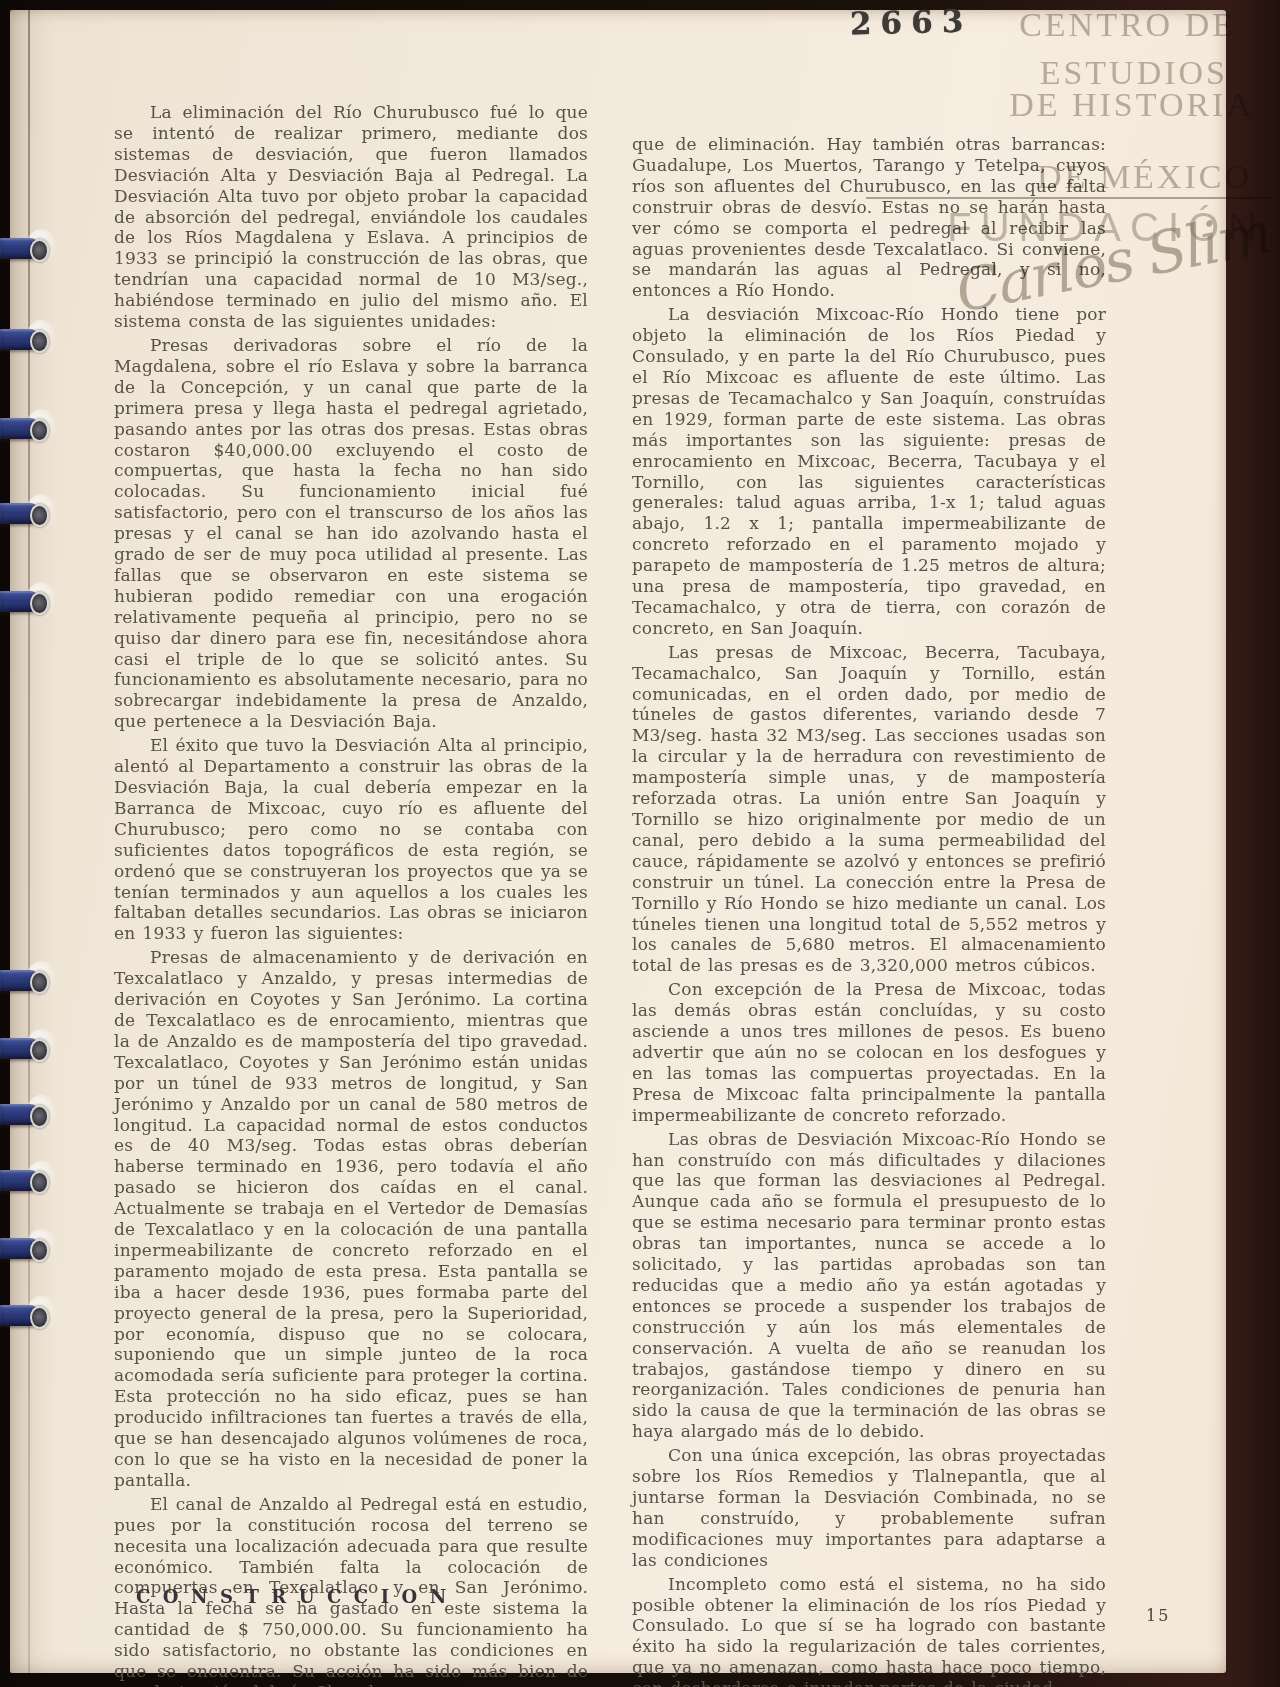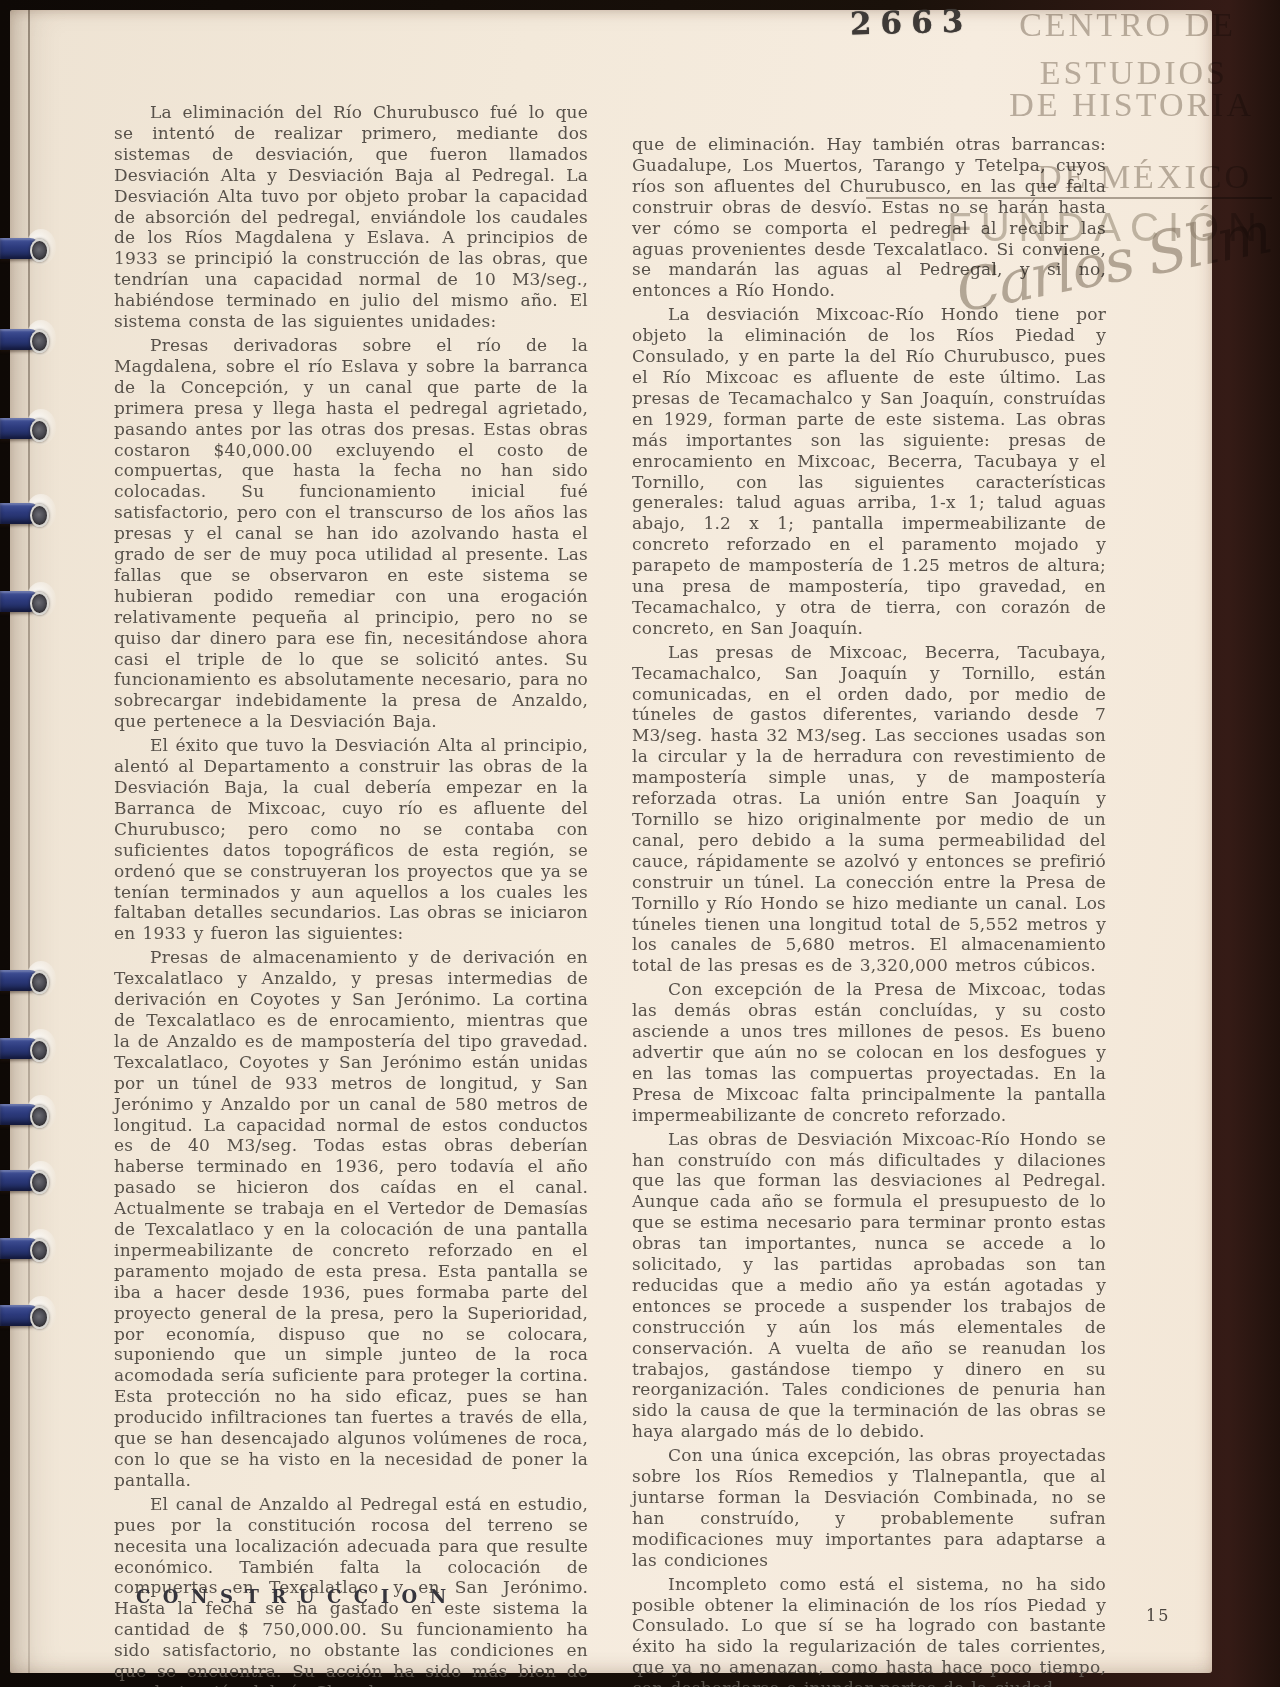--- a/index.html
+++ b/index.html
@@ -10,21 +10,21 @@
   .photo-bg{position:absolute;inset:0;
     background:linear-gradient(90deg,#0e0906 0%,#1a110a 70%,#351b16 96%,#20110c 100%);}
 
   
   .page{position:absolute;left:10px;top:10px;width:1202px;height:1663px;
     background:linear-gradient(100deg,#eee3d3 0%,#f3e9da 35%,#f6ecdf 65%,#f3e7d7 100%);
     box-shadow:inset 28px 0 40px -22px rgba(70,45,25,.30),
                inset -6px 0 18px -6px rgba(120,60,40,.18),
                inset 0 -8px 22px -10px rgba(80,50,30,.20),
                inset 0 6px 14px -8px rgba(80,50,30,.25);
-    border-radius:2px 3px 3px 2px;}
+    border-radius:2px 3px 3px 2px;padding-left:14px;}
   .page-edge-line{position:absolute;left:18px;top:0;width:2px;height:100%;
     background:linear-gradient(180deg,rgba(60,45,30,.45),rgba(60,45,30,.18));}
 
   
   .tab{position:absolute;left:0;width:46px;height:21px;z-index:6;}
   .tab .hole{position:absolute;left:26px;top:-9px;width:30px;height:36px;
     background:radial-gradient(ellipse at 40% 40%,rgba(255,255,255,.95),rgba(240,233,222,.4) 70%,rgba(200,185,165,0) 100%);
     border-radius:50%;}
   .tab .bar{position:absolute;left:0;top:0;width:40px;height:21px;
     background:linear-gradient(180deg,#44549a 0%,#2c3a7c 45%,#1d2757 100%);

